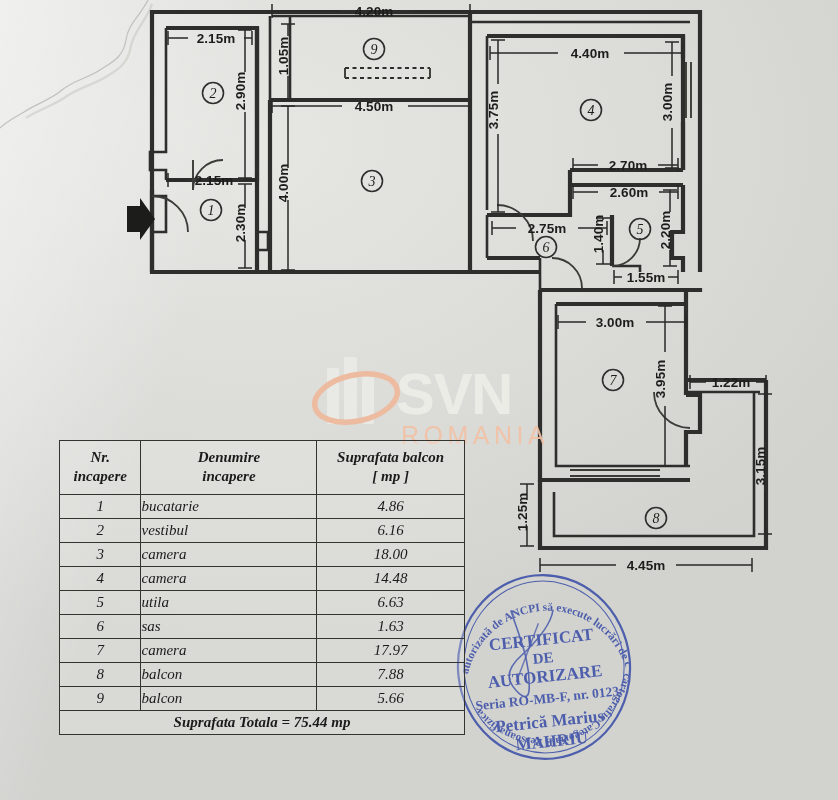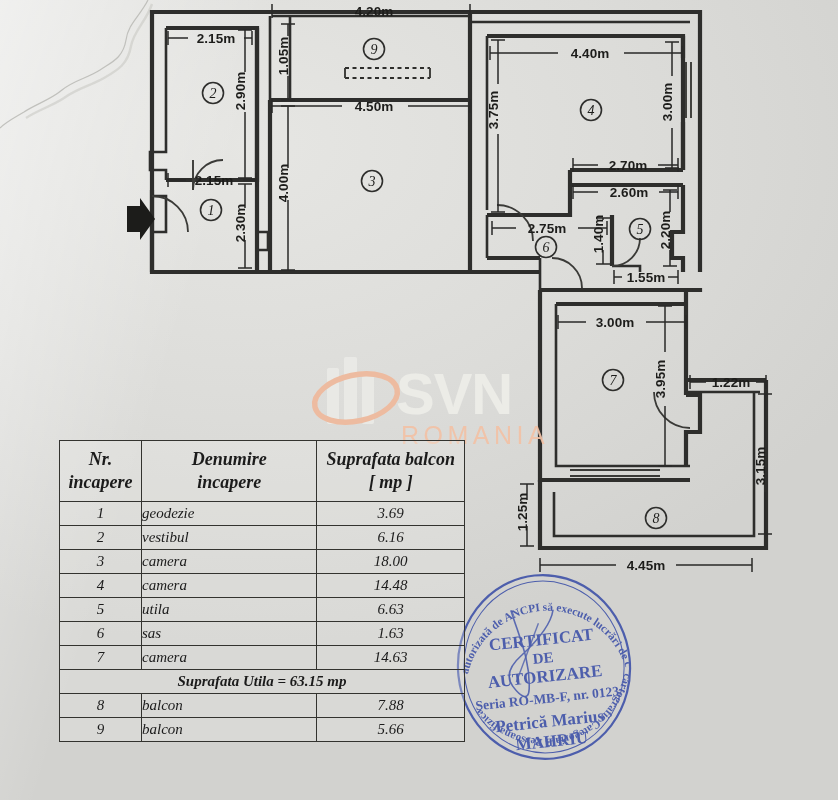--- a/index.html
+++ b/index.html
@@ -42,21 +42,21 @@
     border-collapse:collapse;
     background:rgba(235,235,232,0.30);
   }
   #tbl td,#tbl th{
     border:1.3px solid #33332f;
     font-family:"Liberation Serif",serif;
     color:#1b1b1b;
     padding:0;
   }
   #tbl th{
-    font-weight:bold;font-style:italic;font-size:18px;
+    font-weight:bold;font-style:italic;font-size:15px;
     text-align:center;line-height:1.25;padding:7px 2px 8px;
   }
   #tbl td{
     font-style:italic;font-size:15px;height:23px;line-height:23px;
   }
   td.c-nr{text-align:center;width:78px;}
   td.c-name{text-align:left;padding-left:11px;width:178px;}
   td.c-val{text-align:center;width:148px;}
   th.h-nr{width:78px;}
   th.h-name{width:178px;}
@@ -348,22 +348,22 @@
       </th>
       <th class="h-val">
         <span>Suprafata balcon</span><br>
         <span>[ mp ]</span>
       </th>
     </tr>
   </thead>
   <tbody id="tbody-main">
       <tr>
         <td class="c-nr">1</td>
-        <td class="c-name">geodezie</td>
-        <td class="c-val">3.69</td>
+        <td class="c-name">bucatarie</td>
+        <td class="c-val">4.86</td>
       </tr>
       <tr>
         <td class="c-nr">2</td>
         <td class="c-name">vestibul</td>
         <td class="c-val">6.16</td>
       </tr>
       <tr>
         <td class="c-nr">3</td>
         <td class="c-name">camera</td>
         <td class="c-val">18.00</td>
@@ -379,29 +379,29 @@
         <td class="c-val">6.63</td>
       </tr>
       <tr>
         <td class="c-nr">6</td>
         <td class="c-name">sas</td>
         <td class="c-val">1.63</td>
       </tr>
       <tr>
         <td class="c-nr">7</td>
         <td class="c-name">camera</td>
-        <td class="c-val">14.63</td>
-      </tr>
-      <tr class="sum">
-        <td colspan="3">Suprafata Utila = 63.15 mp</td>
+        <td class="c-val">17.97</td>
       </tr>
       <tr>
         <td class="c-nr">8</td>
         <td class="c-name">balcon</td>
         <td class="c-val">7.88</td>
       </tr>
       <tr>
         <td class="c-nr">9</td>
         <td class="c-name">balcon</td>
         <td class="c-val">5.66</td>
       </tr>
+      <tr class="sum">
+        <td colspan="3">Suprafata Totala = 75.44 mp</td>
+      </tr>
     </tbody>
 </table>
 
 </body></html>

